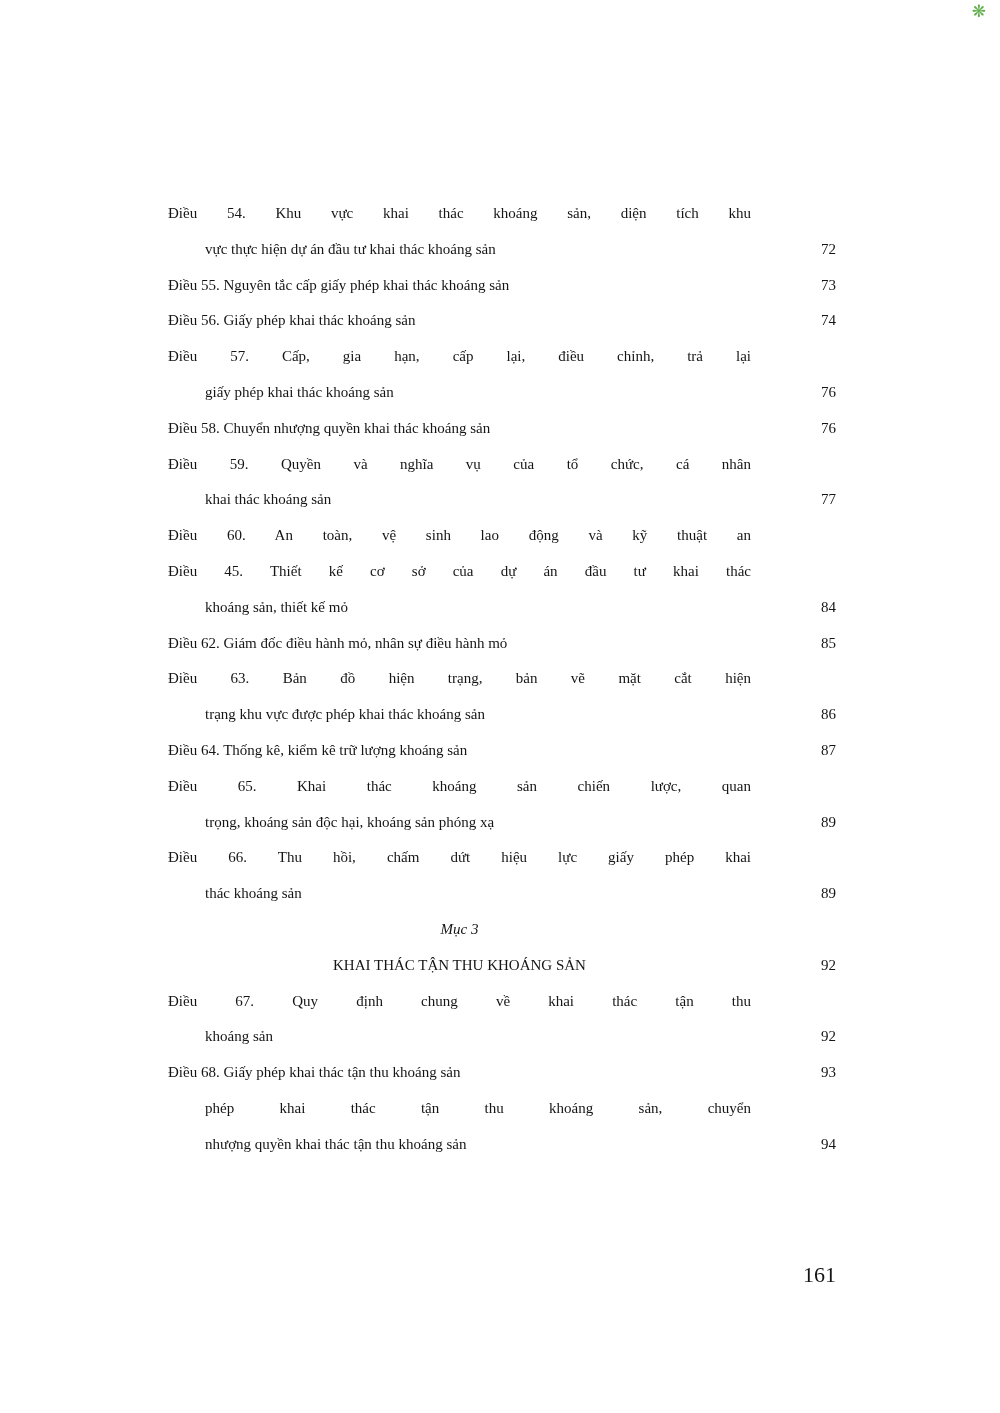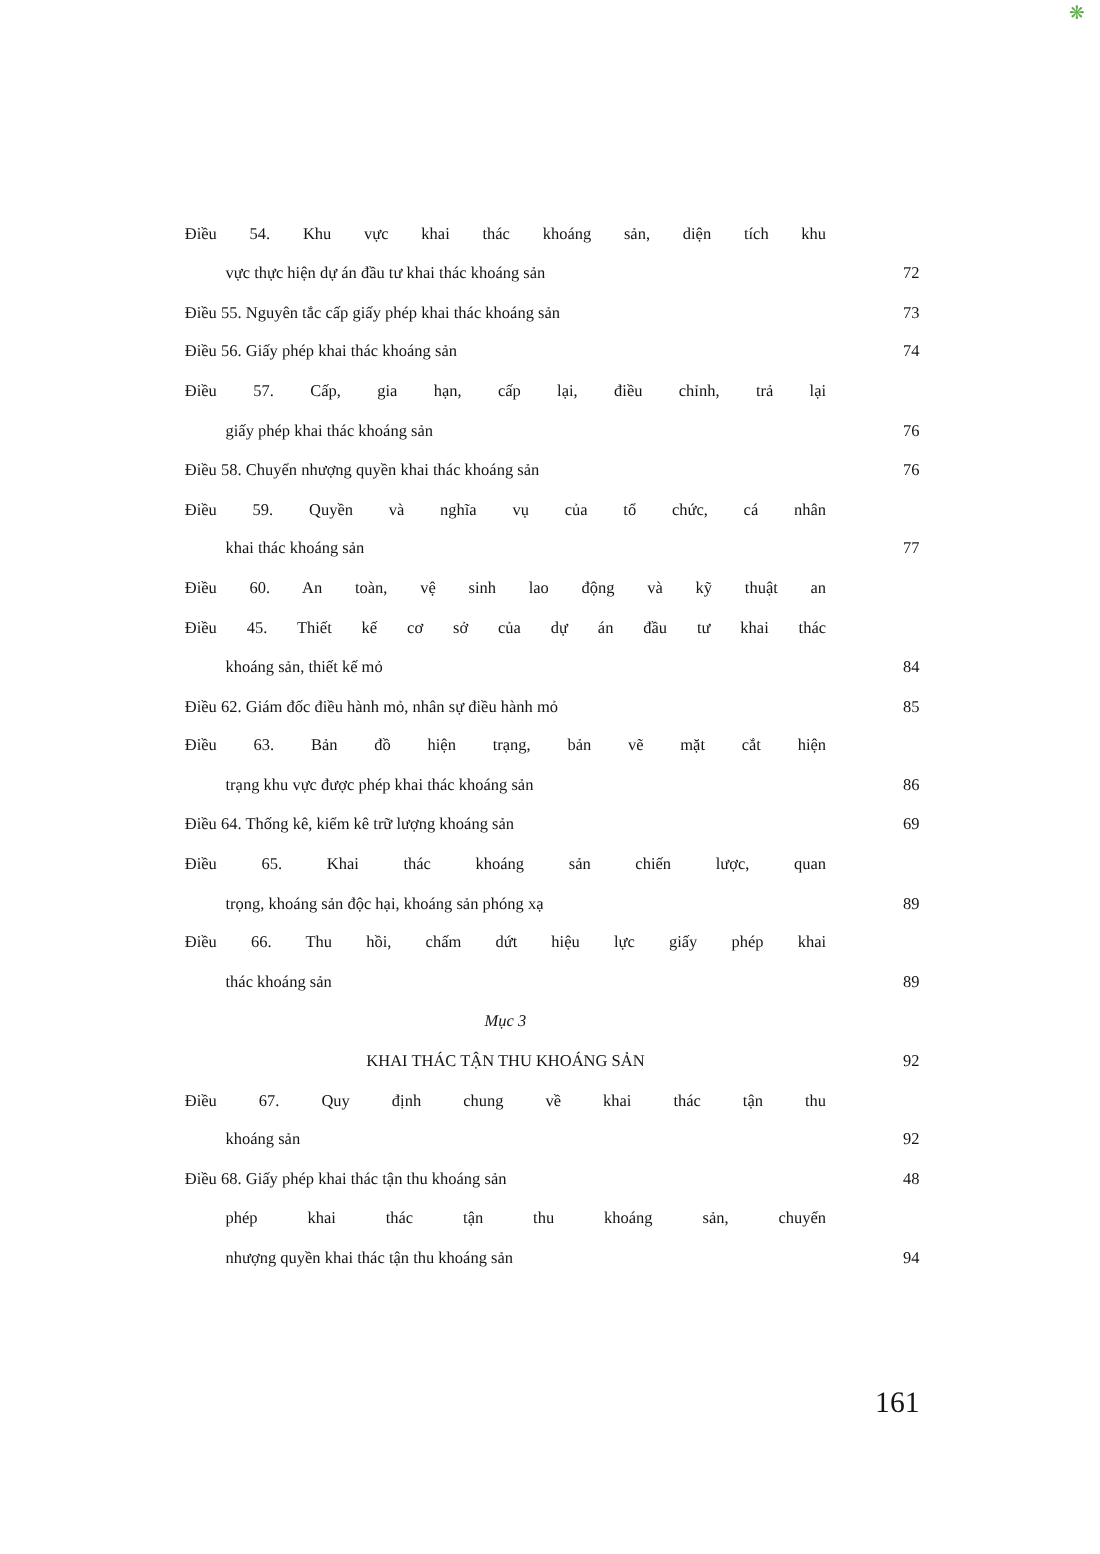--- a/index.html
+++ b/index.html
@@ -67,21 +67,21 @@
   .entry.section_title .txt {
     width: 583px !important;
     text-align: left;
     text-align-last: center !important;
     margin-left: 0 !important;
   }
   .folio {
     position: absolute;
     top: 1260px;
     right: 164px;
-    font-size: 27px;
+    font-size: 22px;
     line-height: 30px;
     text-align: right;
   }
 </style>
 </head>
 <body>
 
 <div class="page">
 
   <span class="corner-icon" style="color: rgb(95, 174, 74);">❋</span>
@@ -157,21 +157,21 @@
           <span class="txt">Điều 63. Bản đồ hiện trạng, bản vẽ mặt cắt hiện</span>
         </div>
         <div class="line cont last">
           <span class="txt">trạng khu vực được phép khai thác khoáng sản</span>
           <span class="pg">86</span>
         </div>
       </div>
       <div class="entry entry">
         <div class="line first last">
           <span class="txt">Điều 64. Thống kê, kiểm kê trữ lượng khoáng sản</span>
-          <span class="pg">69</span>
+          <span class="pg">87</span>
         </div>
       </div>
       <div class="entry entry">
         <div class="line first">
           <span class="txt">Điều 65. Khai thác khoáng sản chiến lược, quan</span>
         </div>
         <div class="line cont last">
           <span class="txt">trọng, khoáng sản độc hại, khoáng sản phóng xạ</span>
           <span class="pg">89</span>
         </div>
@@ -201,21 +201,21 @@
           <span class="txt">Điều 67. Quy định chung về khai thác tận thu</span>
         </div>
         <div class="line cont last">
           <span class="txt">khoáng sản</span>
           <span class="pg">92</span>
         </div>
       </div>
       <div class="entry entry">
         <div class="line first last">
           <span class="txt">Điều 68. Giấy phép khai thác tận thu khoáng sản</span>
-          <span class="pg">48</span>
+          <span class="pg">93</span>
         </div>
       </div>
       <div class="entry entry">
         <div class="line cont">
           <span class="txt">phép khai thác tận thu khoáng sản, chuyển</span>
         </div>
         <div class="line cont last">
           <span class="txt">nhượng quyền khai thác tận thu khoáng sản</span>
           <span class="pg">94</span>
         </div>

